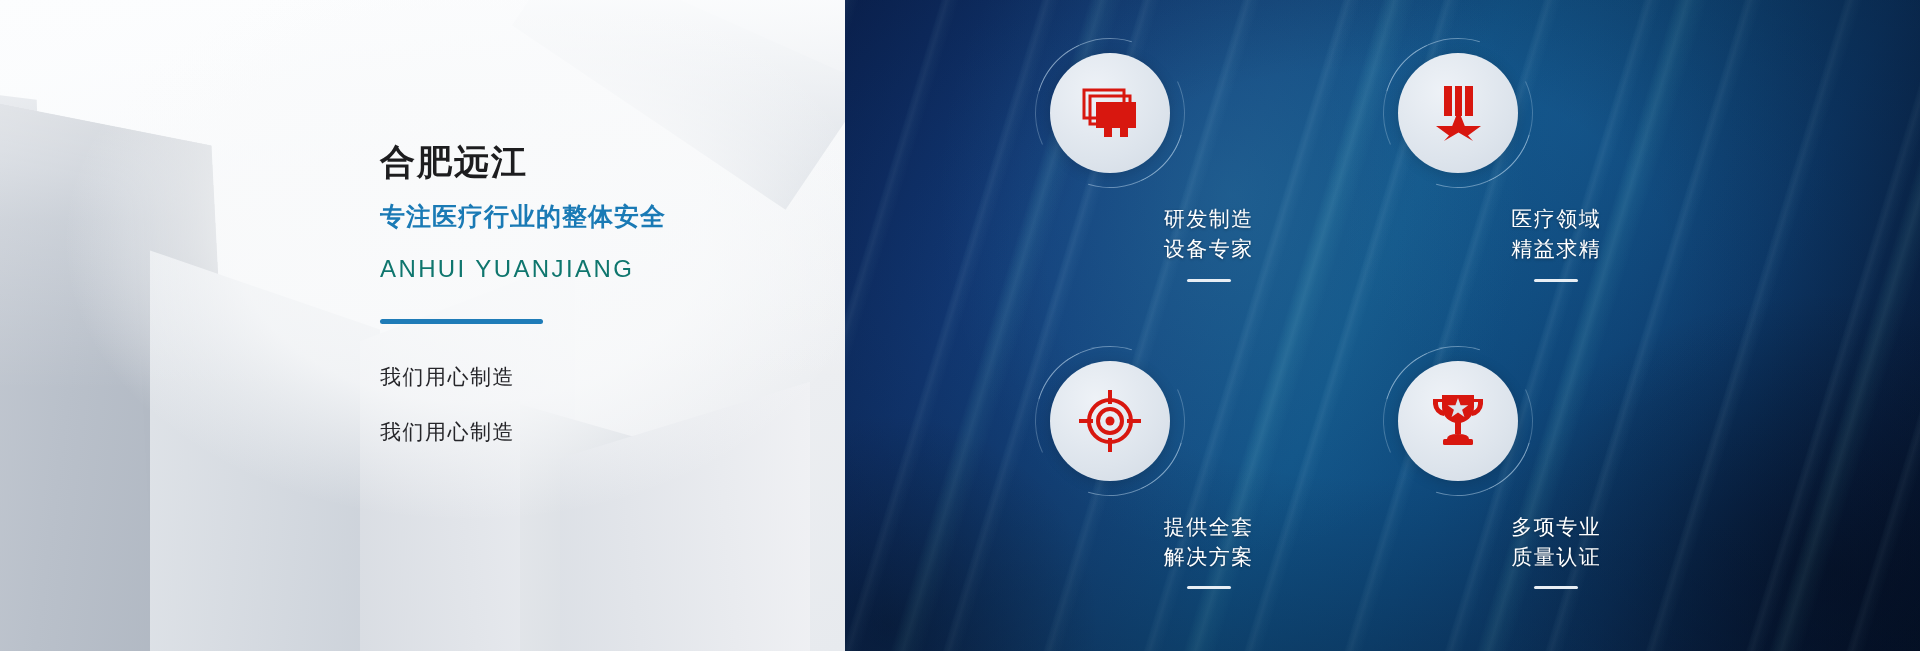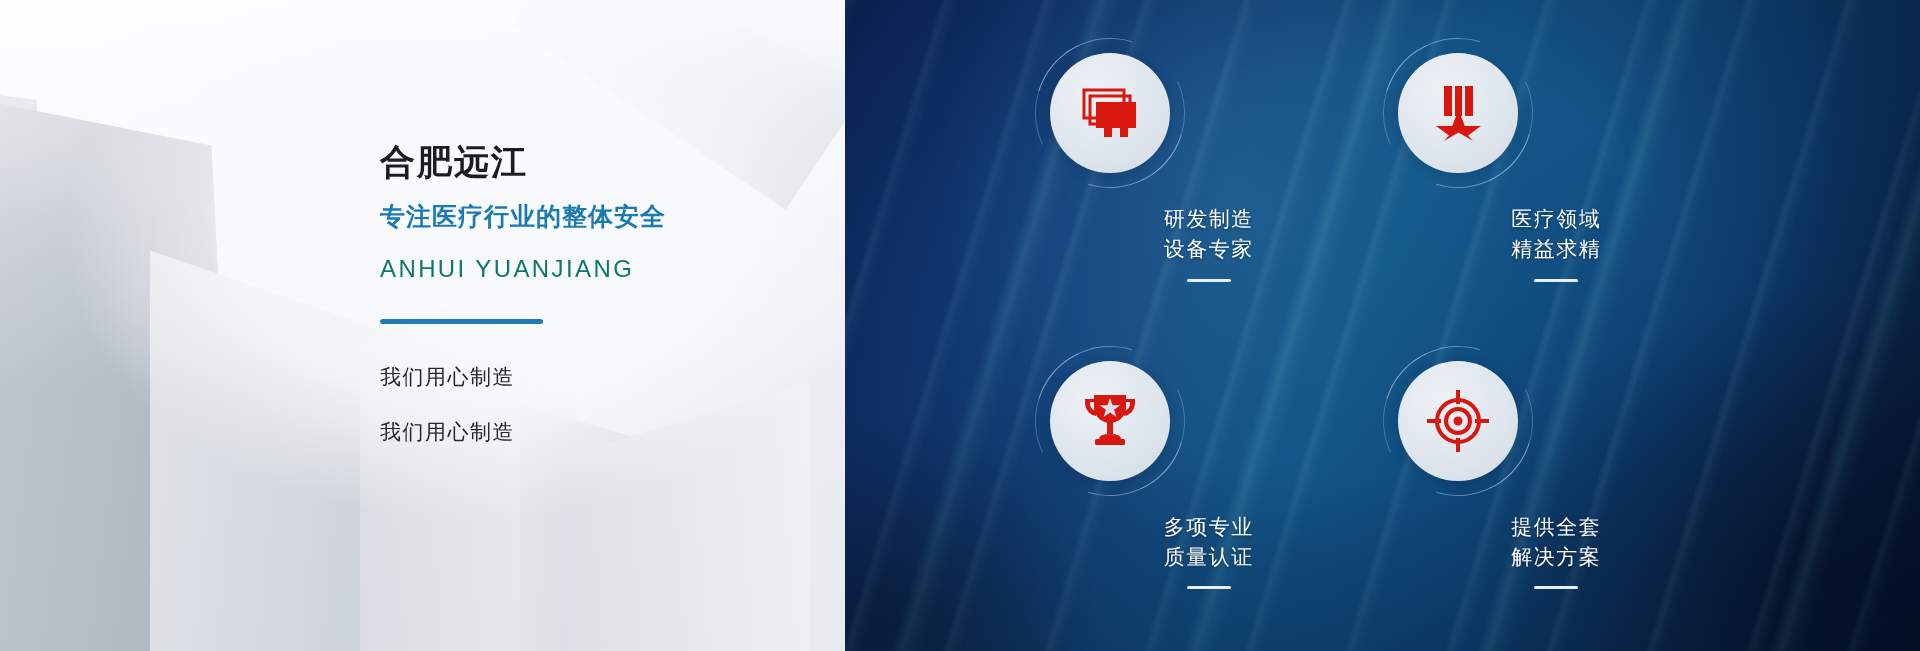--- a/index.html
+++ b/index.html
@@ -286,20 +286,45 @@
                 <rect x="24" y="2" width="7" height="30" fill="#d8170f"></rect>
                 <rect x="34" y="2" width="8" height="30" fill="#d8170f"></rect>
                 <polygon points="27.5,26 33.8,42 50,42 37,51.5 42,57 27.5,48.5 13,57 18,51.5 5,42 21.2,42" fill="#d8170f"></polygon>
               </svg>
             </span>
           </div>
         </div>
         <div class="feat-label">
           <div>医疗领域</div>
           <div>精益求精</div>
+        </div>
+        <div class="feat-underline"></div>
+      </div>
+
+      <div class="feature feat-bot">
+        <div class="icon-wrap">
+          <div class="icon-ring"></div>
+          <div class="icon-ring2"></div>
+          <div class="icon-circle">
+            <span>
+              <svg width="62" height="62" viewBox="0 0 62 62">
+                <circle cx="31" cy="31" r="21" fill="none" stroke="#d8170f" stroke-width="4"></circle>
+                <circle cx="31" cy="31" r="12" fill="none" stroke="#d8170f" stroke-width="4"></circle>
+                <circle cx="31" cy="31" r="4.5" fill="#d8170f"></circle>
+                <rect x="29" y="0" width="4" height="14" fill="#d8170f"></rect>
+                <rect x="29" y="48" width="4" height="14" fill="#d8170f"></rect>
+                <rect x="0" y="29" width="14" height="4" fill="#d8170f"></rect>
+                <rect x="48" y="29" width="14" height="4" fill="#d8170f"></rect>
+              </svg>
+            </span>
+          </div>
+        </div>
+        <div class="feat-label">
+          <div>提供全套</div>
+          <div>解决方案</div>
         </div>
         <div class="feat-underline"></div>
       </div>
 
       <div class="feature feat-bot">
         <div class="icon-wrap">
           <div class="icon-ring"></div>
           <div class="icon-ring2"></div>
           <div class="icon-circle">
             <span>
@@ -315,41 +340,16 @@
             </span>
           </div>
         </div>
         <div class="feat-label">
           <div>多项专业</div>
           <div>质量认证</div>
         </div>
         <div class="feat-underline"></div>
       </div>
 
-      <div class="feature feat-bot">
-        <div class="icon-wrap">
-          <div class="icon-ring"></div>
-          <div class="icon-ring2"></div>
-          <div class="icon-circle">
-            <span>
-              <svg width="62" height="62" viewBox="0 0 62 62">
-                <circle cx="31" cy="31" r="21" fill="none" stroke="#d8170f" stroke-width="4"></circle>
-                <circle cx="31" cy="31" r="12" fill="none" stroke="#d8170f" stroke-width="4"></circle>
-                <circle cx="31" cy="31" r="4.5" fill="#d8170f"></circle>
-                <rect x="29" y="0" width="4" height="14" fill="#d8170f"></rect>
-                <rect x="29" y="48" width="4" height="14" fill="#d8170f"></rect>
-                <rect x="0" y="29" width="14" height="4" fill="#d8170f"></rect>
-                <rect x="48" y="29" width="14" height="4" fill="#d8170f"></rect>
-              </svg>
-            </span>
-          </div>
-        </div>
-        <div class="feat-label">
-          <div>提供全套</div>
-          <div>解决方案</div>
-        </div>
-        <div class="feat-underline"></div>
-      </div>
-
     </div>
   </div>
 
 </div>
 
 </body></html>

